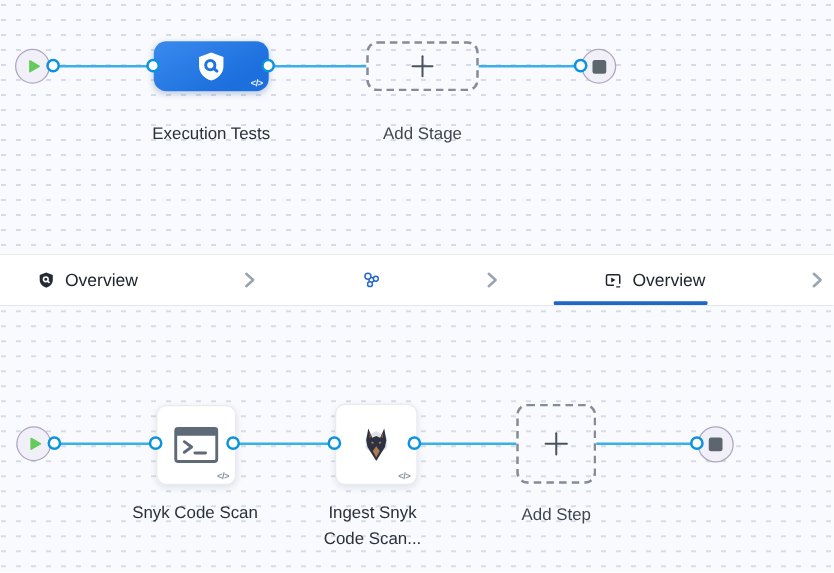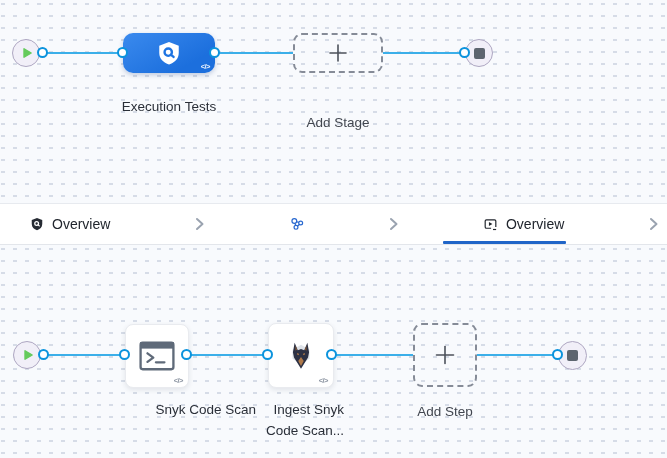--- a/index.html
+++ b/index.html
@@ -97,21 +97,21 @@
     <div class="node-circle" style="left:465px;top:39px;width:28px;height:28px;">
       <span class="stop-square"></span>
     </div>
 
     <span class="port" style="left:37px;top:47px;"></span>
     <span class="port" style="left:117px;top:47px;"></span>
     <span class="port" style="left:209px;top:47px;"></span>
     <span class="port" style="left:459px;top:47px;"></span>
 
     <div class="graph-label" style="left:69px;top:96px;width:200px;">Execution Tests</div>
-    <div class="graph-label add" style="left:288px;top:112px;width:100px;">Add Stage</div>
+    <div class="graph-label add" style="left:288px;top:96px;width:100px;">Add Stage</div>
   </div>
 
   <div class="tabbar">
 
     <div class="tab">
       <span style="display:flex;">
         <svg width="14" height="14" viewBox="0 0 24 24">
           <path d="M12 1.8 L21 5.2 V11.8 C21 17.4 17.1 20.9 12 22.6 C6.9 20.9 3 17.4 3 11.8 V5.2 Z" fill="#262b33"></path>
           <circle cx="11.4" cy="11" r="3.2" fill="none" stroke="#ffffff" stroke-width="2.2"></circle>
           <line x1="13.8" y1="13.4" x2="15.9" y2="15.2" stroke="#ffffff" stroke-width="2.2" stroke-linecap="round"></line>
@@ -220,18 +220,18 @@
       <span class="stop-square"></span>
     </div>
 
     <span class="port" style="left:38px;top:104px;"></span>
     <span class="port" style="left:119px;top:104px;"></span>
     <span class="port" style="left:181px;top:104px;"></span>
     <span class="port" style="left:262px;top:104px;"></span>
     <span class="port" style="left:326px;top:104px;"></span>
     <span class="port" style="left:552px;top:104px;"></span>
 
-    <div class="graph-label" style="left:56px;top:154px;width:200px;text-align:right;">Snyk Code Scan</div>
-    <div class="graph-label" style="left:252px;top:154px;width:92px;text-align:right;">Ingest Snyk Code Scan...</div>
+    <div class="graph-label" style="left:56px;top:154px;width:200px;">Snyk Code Scan</div>
+    <div class="graph-label" style="left:252px;top:154px;width:92px;">Ingest Snyk Code Scan...</div>
     <div class="graph-label add" style="left:394px;top:156px;width:102px;">Add Step</div>
   </div>
 
 </div>
 
 </body></html>

